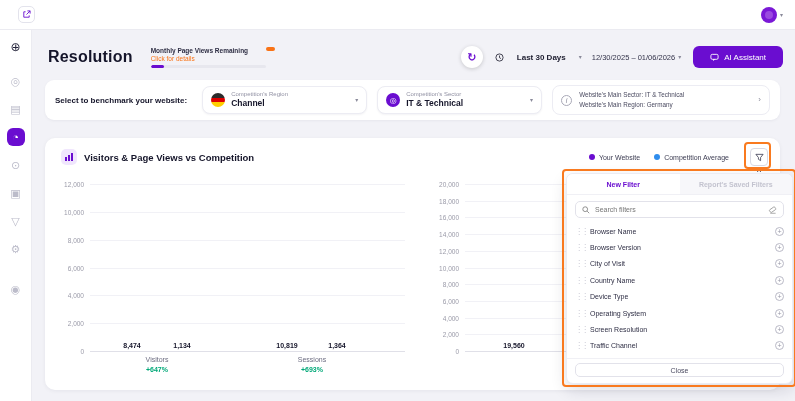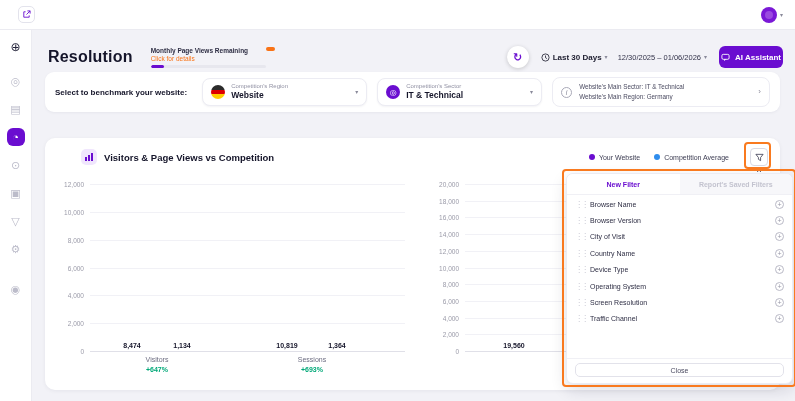--- a/index.html
+++ b/index.html
@@ -34,27 +34,27 @@
   .page-title { font-size:16px; font-weight:800; color:#15152a; letter-spacing:.2px; }
   .quota { margin-left:18px; width:130px; position:relative; }
   .quota-label { font-size:6.5px; font-weight:700; color:#2e2e44; }
   .quota-link { font-size:6.5px; color:#f97316; margin-top:1px; cursor:pointer; }
   .quota-bar { margin-top:3px; width:115px; height:3px; background:#e7e7ee; border-radius:2px; overflow:hidden; }
   .quota-fill { height:100%; width:12%; background:#6a0dd0; border-radius:2px; }
   .quota-dot { position:absolute; right:6px; top:0; width:9px; height:4px; border-radius:2px; background:#f97316; }
   .hdr-right { margin-left:auto; display:flex; align-items:center; }
   .refresh-btn { width:22px; height:22px; border-radius:50%; background:#fff; box-shadow:0 1px 4px rgba(0,0,0,.18);
                  display:flex; align-items:center; justify-content:center; color:#6a0dd0; font-size:11px; font-weight:700; cursor:pointer; }
-  .period { display:flex; align-items:center; gap:3px; margin-left:12px; font-size:8px; font-weight:700; color:#1c1c2e; cursor:pointer; }
+  .period { display:flex; align-items:center; gap:13px; margin-left:12px; font-size:8px; font-weight:700; color:#1c1c2e; cursor:pointer; }
   .dates { display:flex; align-items:center; gap:3px; margin-left:10px; font-size:7.5px; color:#33334a; cursor:pointer; }
-  .ai-btn { margin-left:12px; background:#6a0dd0; color:#fff; border-radius:6px; height:22px; padding:0 2px;
-            display:flex; align-items:center; gap:5px; font-size:8px; font-weight:700; cursor:pointer; border:none; }
-
-  
-  .bench { position:absolute; left:45px; top:72px; width:735px; height:40px; background:#fff; border-radius:9px;
+  .ai-btn { margin-left:12px; background:#6a0dd0; color:#fff; border-radius:6px; height:22px; padding:0 17px;
+            display:flex; align-items:center; gap:5px; font-size:8px; font-weight:400; cursor:pointer; border:none; }
+
+  
+  .bench { position:absolute; left:45px; top:80px; width:735px; height:40px; background:#fff; border-radius:9px;
            box-shadow:0 1px 3px rgba(20,20,50,.05); display:flex; align-items:center; padding:0 10px; gap:10px; z-index:2; }
   .bench-label { font-size:8px; font-weight:700; color:#15152a; width:140px; }
   .dd { display:flex; align-items:center; gap:6px; height:28px; padding:0 8px; border:1px solid #ececf3;
         border-radius:8px; box-shadow:0 1px 2px rgba(20,20,50,.05); width:168px; cursor:pointer; background:#fff; }
   .flag { width:14px; height:14px; border-radius:50%;
           background:linear-gradient(180deg,#2b2b2b 33%,#dd0000 33%,#dd0000 66%,#ffce00 66%); }
   .sector-ic { width:14px; height:14px; border-radius:50%; background:#6a0dd0; color:#fff; font-size:8px;
                display:flex; align-items:center; justify-content:center; }
   .dd-txt { display:flex; flex-direction:column; line-height:1.25; }
   .dd-label { font-size:6px; color:#9191a3; }
@@ -63,21 +63,21 @@
   .site-info { margin-left:auto; display:flex; align-items:center; gap:7px; height:30px; padding:0 8px;
                border:1px solid #ececf3; border-radius:8px; width:222px; cursor:pointer; background:#fff; }
   .info-ic { width:11px; height:11px; border:1px solid #a9a9b8; border-radius:50%; color:#8a8a9a; font-size:7px;
              display:flex; align-items:center; justify-content:center; font-style:italic; flex:none; }
   .site-lines { font-size:6.3px; color:#4a4a60; line-height:1.55; }
   .site-info .chev { margin-left:auto; font-size:8px; }
 
   
   .card { position:absolute; left:45px; top:138px; width:735px; height:252px; background:#fff; border-radius:10px;
           box-shadow:0 1px 4px rgba(20,20,50,.06); z-index:2; }
-  .card-head { display:flex; align-items:center; padding:10px 12px 0 16px; gap:7px;margin-left:20px; }
+  .card-head { display:flex; align-items:center; padding:10px 12px 0 16px; gap:7px; }
   .chart-ic { width:16px; height:16px; border-radius:5px; background:#f0e6fd; display:flex; align-items:center; justify-content:center; }
   .card-title { font-size:9.5px; font-weight:700; color:#15152a; }
   .legend { margin-left:auto; display:flex; align-items:center; gap:14px; margin-right:14px; }
   .leg { display:flex; align-items:center; gap:4px; font-size:7px; color:#3c3c52; }
   .dot { width:6px; height:6px; border-radius:50%; background:#999; }
   .filter-wrap { position:relative; z-index:13; }
   .filter-btn { width:18px; height:18px; border:1px solid #d9d9e3; border-radius:4px; background:#fff;
                 display:flex; align-items:center; justify-content:center; cursor:pointer; }
   .caret-up { position:absolute; left:50%; top:20px; transform:translateX(-50%); font-size:7px; font-weight:700; color:#2e2e44; }
 
@@ -186,21 +186,21 @@
       </button>
     </div>
   </div>
 
   <div class="bench">
     <div class="bench-label">Select to benchmark your website:</div>
     <div class="dd">
       <span class="flag"></span>
       <span class="dd-txt">
         <span class="dd-label">Competition's Region</span>
-        <span class="dd-value">Website</span>
+        <span class="dd-value">Channel</span>
       </span>
       <span class="chev dd-chev">▾</span>
     </div>
     <div class="dd">
       <span class="sector-ic">◎</span>
       <span class="dd-txt">
         <span class="dd-label">Competition's Sector</span>
         <span class="dd-value">IT &amp; Technical</span>
       </span>
       <span class="chev dd-chev">▾</span>
@@ -311,20 +311,33 @@
         <div class="ytick" style="top: 90%;">2,000</div>
         <div class="ytick" style="top: 100%;">0</div>
       </div>
   </div>
 
   <div class="filter-panel">
     <div class="tabs">
       <div class="tab active">New Filter</div>
       <div class="tab inactive">Report's Saved Filters</div>
     </div>
+    <div class="search-row">
+      <svg width="8" height="8" viewBox="0 0 10 10">
+          <circle cx="4" cy="4" r="3" fill="none" stroke="#777" stroke-width="1"></circle>
+          <line x1="6.4" y1="6.4" x2="9" y2="9" stroke="#777" stroke-width="1"></line>
+        </svg>
+      <input placeholder="Search filters" style="">
+      <svg width="9" height="9" viewBox="0 0 10 10">
+          <g transform="rotate(-35 5 5)">
+            <rect x="1.5" y="3.5" width="7" height="3.5" rx="0.8" fill="none" stroke="#999" stroke-width="0.9"></rect>
+          </g>
+          <line x1="2.5" y1="9.2" x2="8.5" y2="9.2" stroke="#999" stroke-width="0.9"></line>
+        </svg>
+    </div>
     <div class="f-items">
       <div class="f-item">
           <span class="drag">⋮⋮</span>
           <span class="f-label">Browser Name</span>
           <span class="plus">+</span>
         </div>
       <div class="f-item">
           <span class="drag">⋮⋮</span>
           <span class="f-label">Browser Version</span>
           <span class="plus">+</span>

